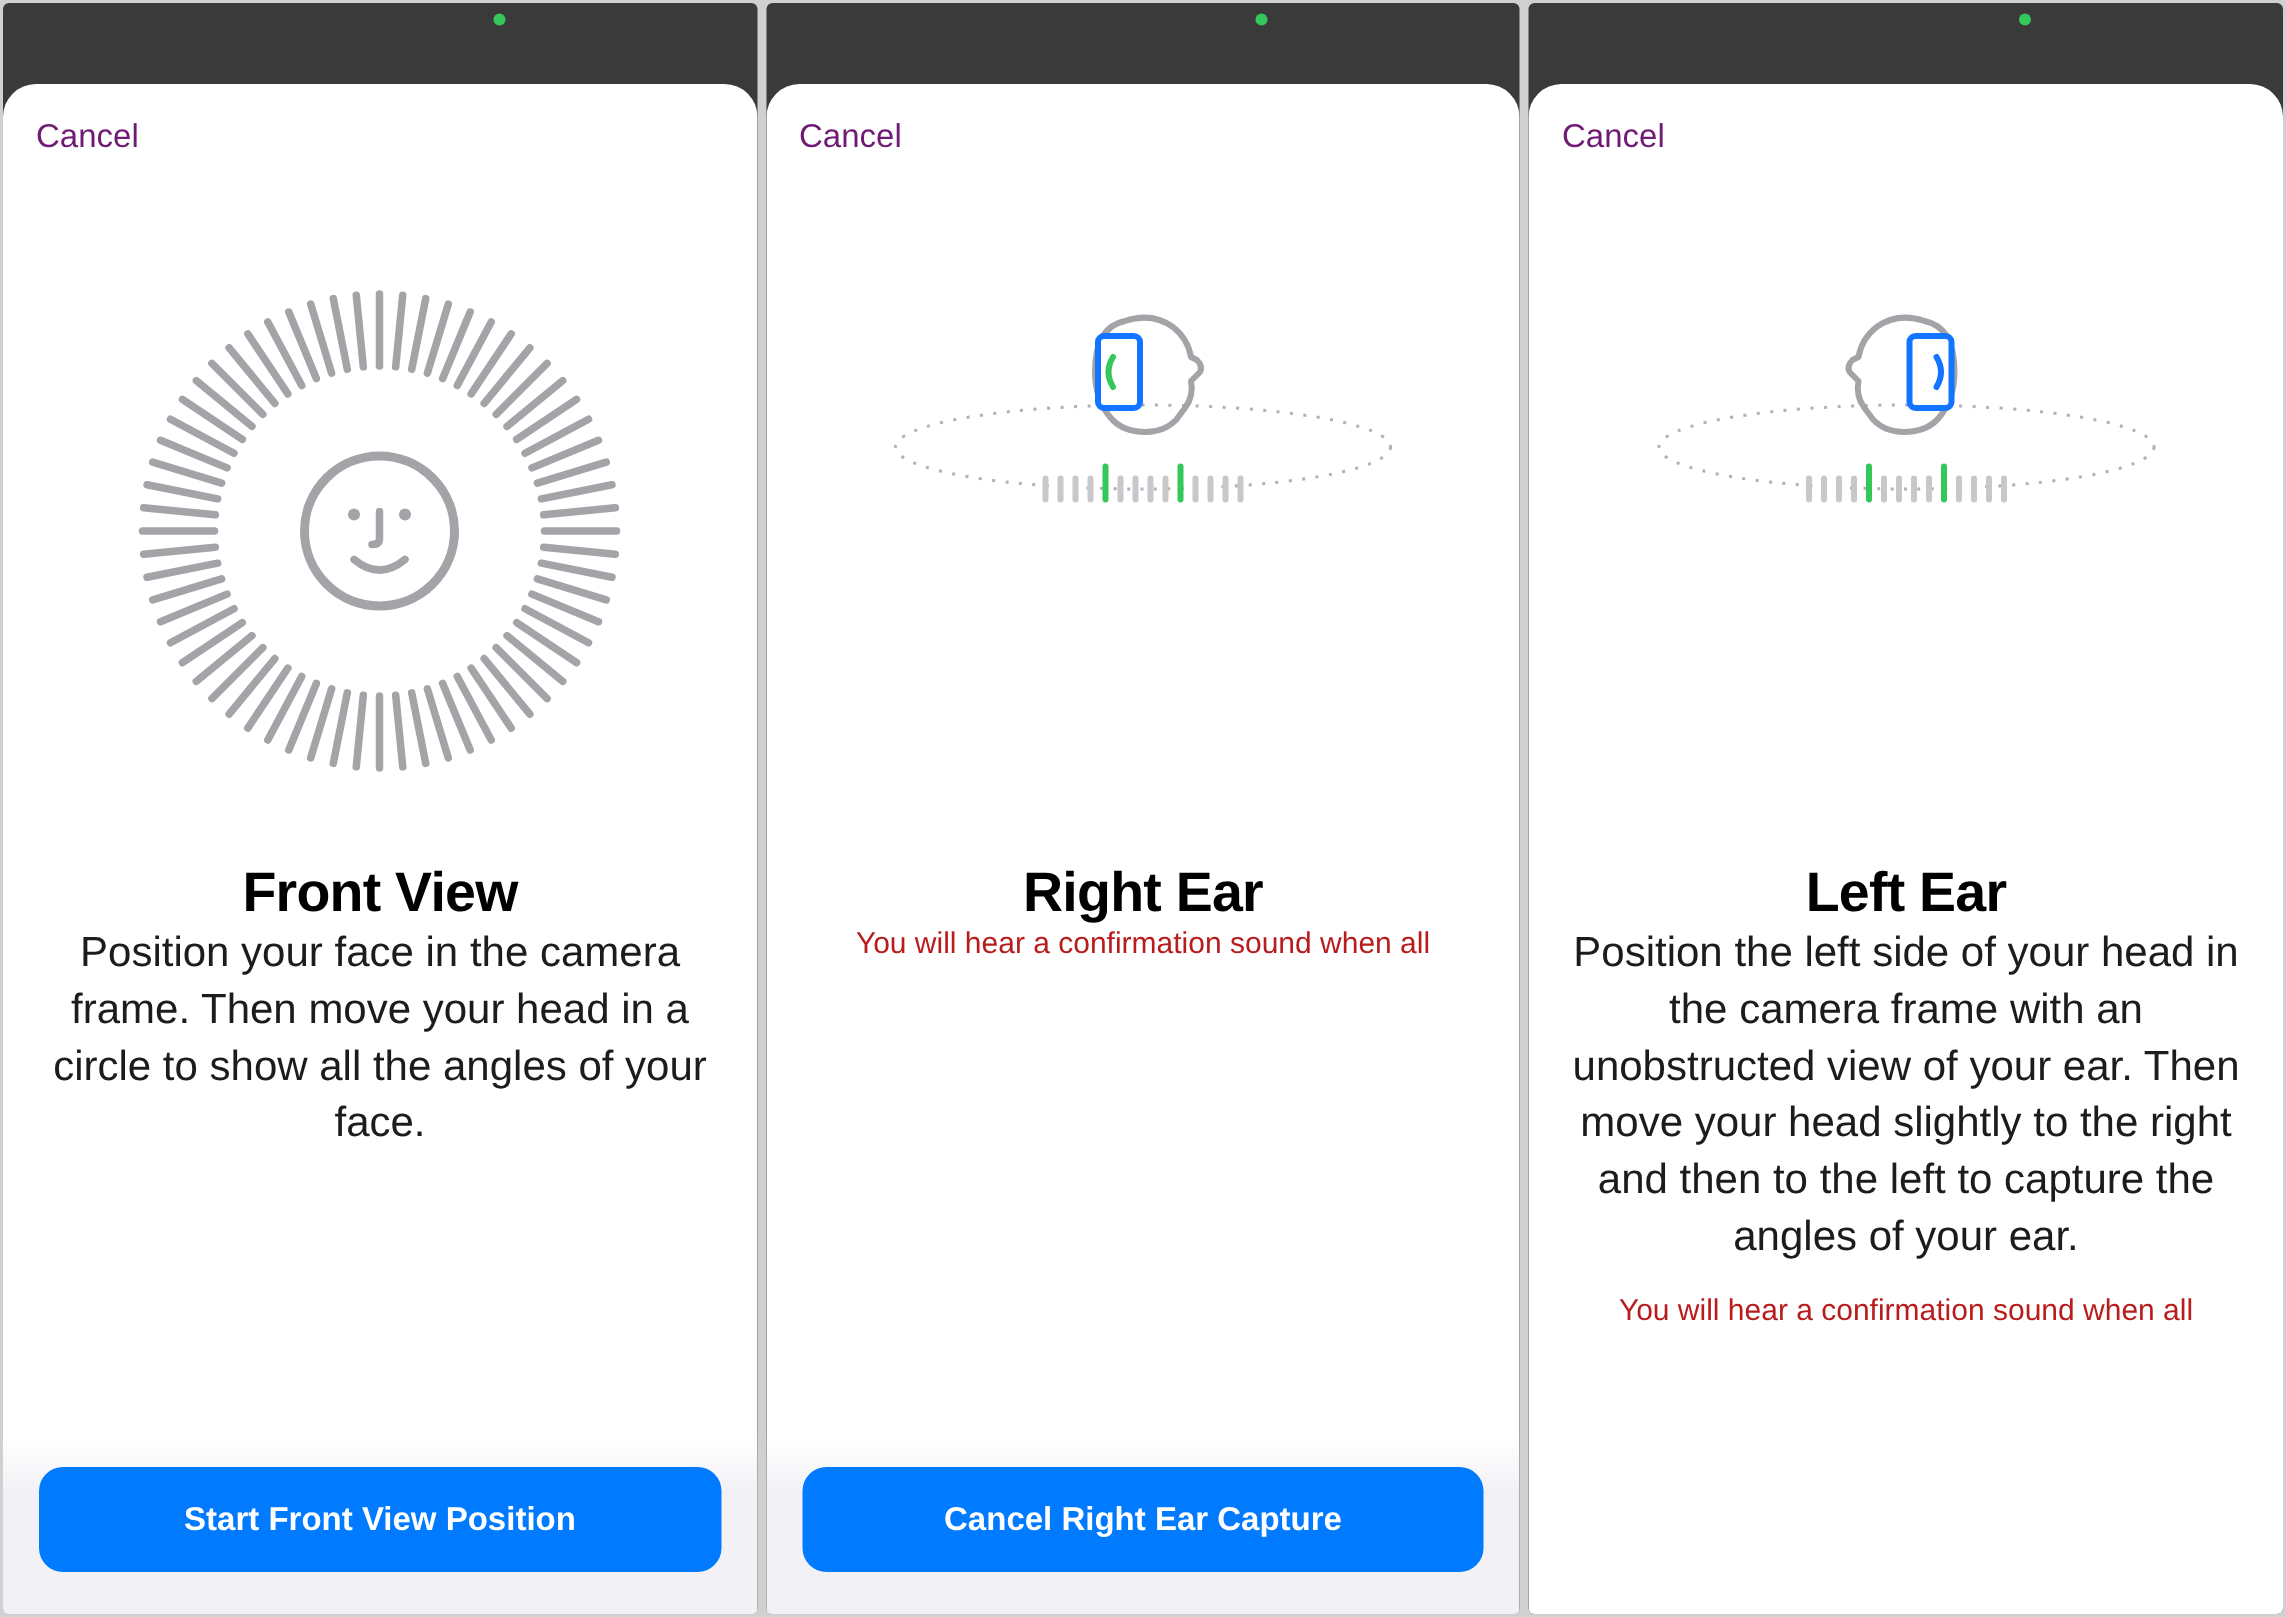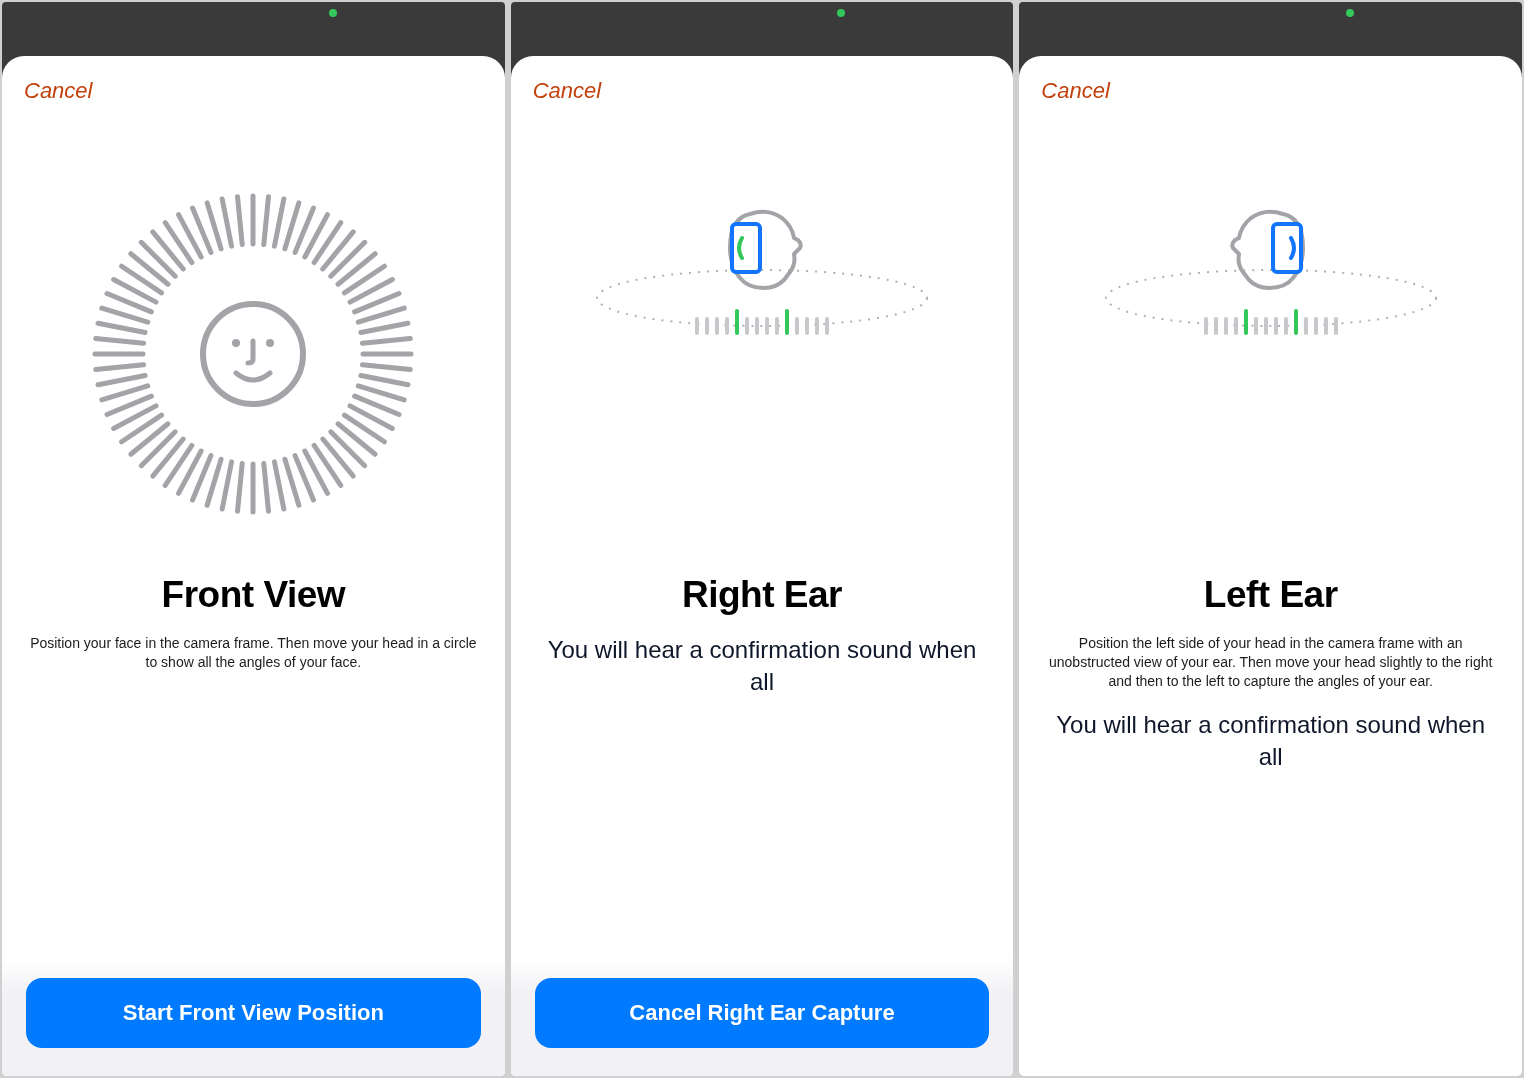--- a/index.html
+++ b/index.html
@@ -42,58 +42,56 @@
     border-top-right-radius: 22px;
     display: flex;
     flex-direction: column;
     position: relative;
     overflow: hidden;
   }
   .nav {
     padding: 22px 22px 0 22px;
   }
   .cancel {
-    color: #c2410c;
+    color: #701a75;
     font-size: 22px;
     font-weight: 400;
     background: none;
     border: none;
     cursor: pointer;
-    font-style: italic;
   }
   .illustration-area {
     flex: 0 0 auto;
     display: flex;
     align-items: center;
     justify-content: center;
     padding-top: 60px;
     height: 440px;
   }
   .text-area {
     padding: 30px 26px 0 26px;
     text-align: center;
   }
   .title {
     font-size: 37px;
     font-weight: 700;
     letter-spacing: -0.5px;
-    margin-bottom: 18px;
     color: #000;
     text-align: center;
   }
   .desc {
-    font-size: 14px;
+    font-size: 28px;
     line-height: 1.35;
     color: #1c1c1e;
     margin-bottom: 18px;
   }
   .desc2 {
-    font-size: 24px;
+    font-size: 20px;
     line-height: 1.35;
-    color: #0f172a;
+    color: #b91c1c;
   }
   .footer {
     margin-top: auto;
     padding: 20px 24px 28px 24px;
     background: linear-gradient(to bottom, rgba(255,255,255,0.5) 0%, #f2f2f6 30%);
   }
   .primary-btn {
     width: 100%;
     background: #007aff;
     color: #fff;

